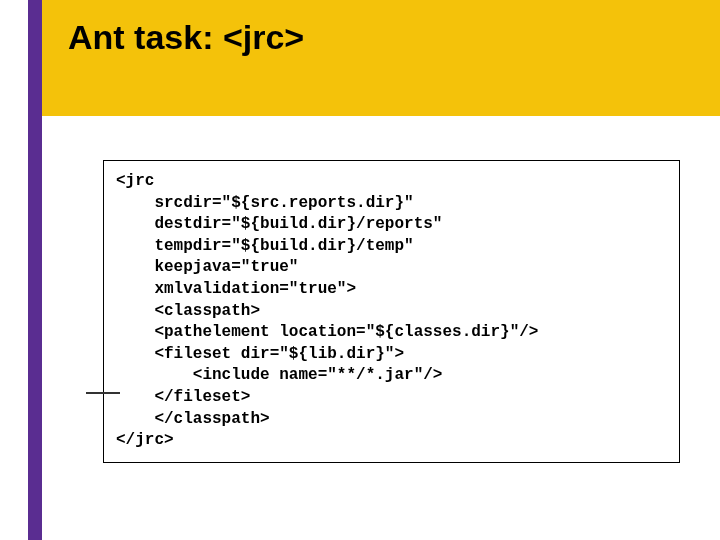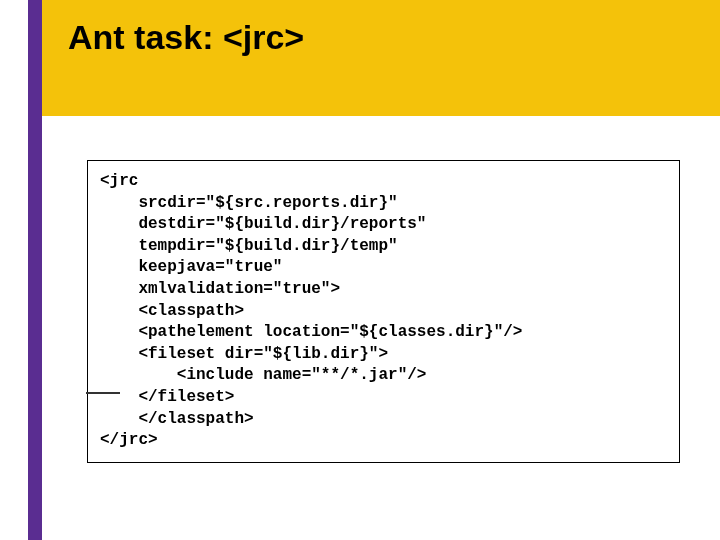--- a/index.html
+++ b/index.html
@@ -1,20 +1,20 @@
 <!DOCTYPE html>
 <html><head>
 <meta charset="utf-8">
 <style>
   html,body{margin:0;padding:0;width:720px;height:540px;background:#fff;font-family:Arial,Helvetica,sans-serif;overflow:hidden}
   .slide{position:relative;width:720px;height:424px;background:#fff}
   .left-bar{position:absolute;left:28px;top:0;width:14px;height:540px;background:#5a2d91}
   .header-band{position:absolute;left:42px;top:0;right:0;height:116px;background:#f4c20a}
   .title{position:absolute;left:68px;top:18px;font-size:34px;font-weight:bold;color:#000;font-family:Arial,Helvetica,sans-serif}
-  .code-box{position:absolute;left:87px;top:160px;right:40px;border:1.5px solid #000;padding:10px 12px 10px 12px;background:#fff}
+  .code-box{position:absolute;left:103px;top:160px;right:40px;border:1.5px solid #000;padding:10px 12px 10px 12px;background:#fff}
   .code-box pre{margin:0;font-family:"Courier New",Courier,monospace;font-size:16px;font-weight:bold;line-height:1.35;color:#000;white-space:pre}
   .slide-rule{position:absolute;left:86px;bottom:30px;width:34px;height:0;border-top:2px solid #333}
 </style>
 </head>
 <body>
 
 <div class="slide">
   <div class="header-band"></div>
   <div class="left-bar"></div>
   <div class="title">Ant task:  &lt;jrc&gt;</div>

